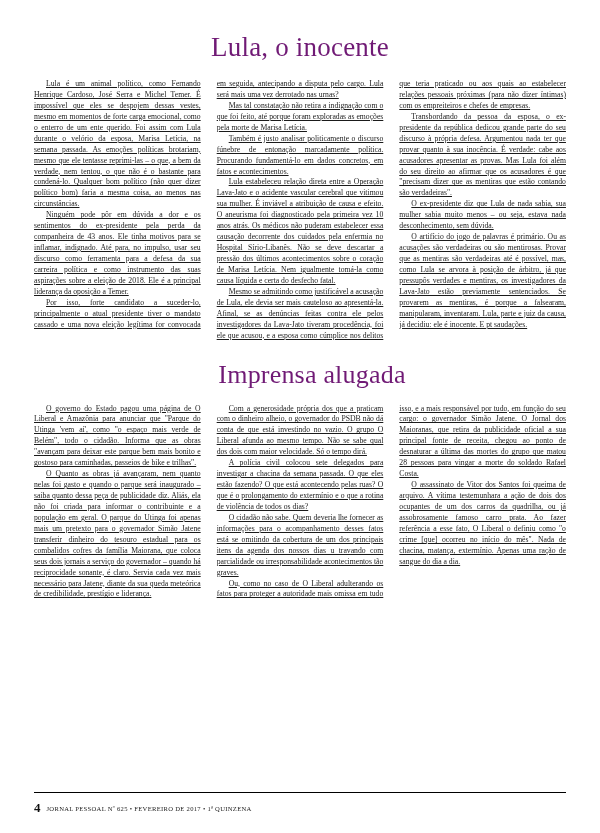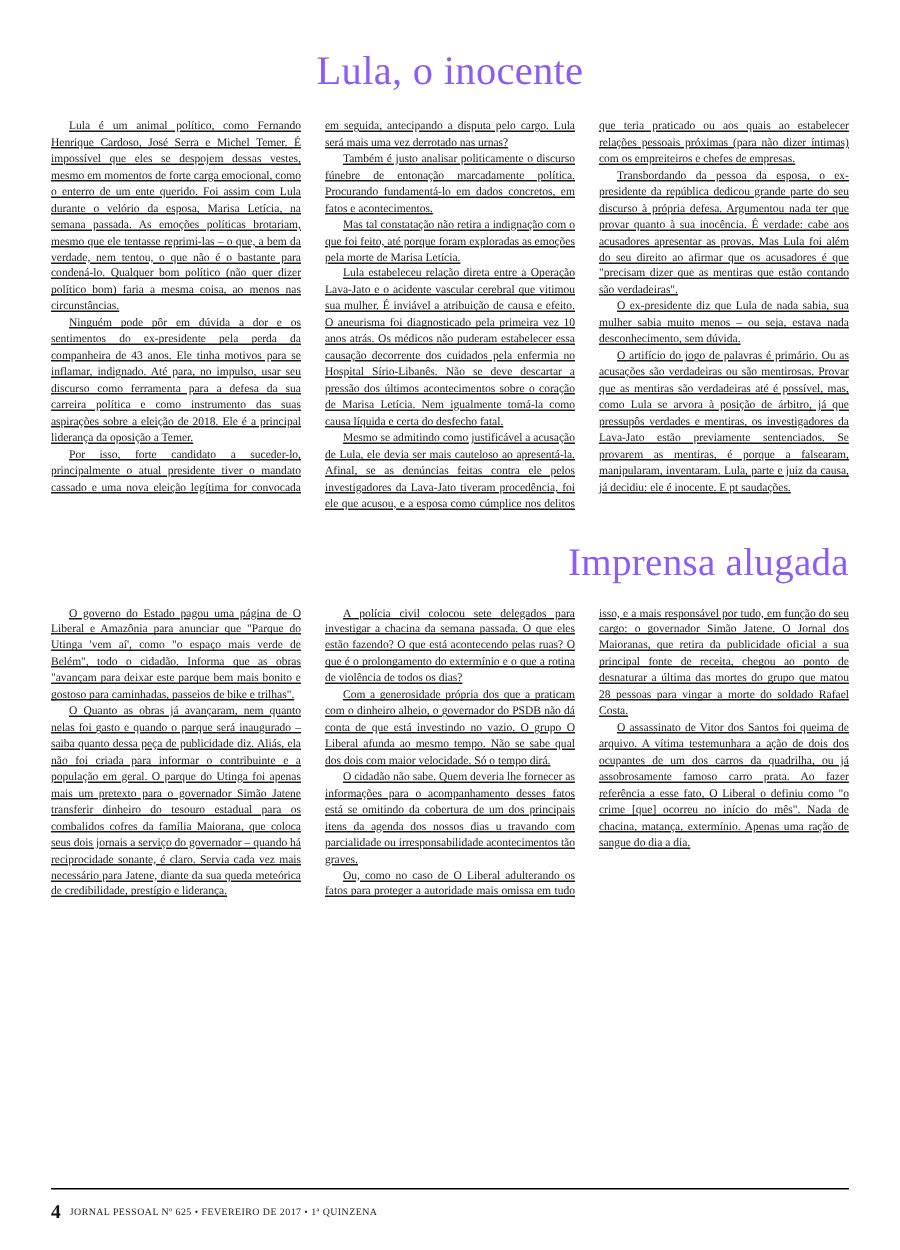--- a/index.html
+++ b/index.html
@@ -21,24 +21,24 @@
     box-sizing: border-box;
     padding: 26px 34px 0 34px;
   }
   .article-title {
     text-align: center;
     font-family: "Liberation Serif", serif;
     font-size: 27px;
     font-weight: normal;
     letter-spacing: 0.2px;
     margin: 6px 0 16px 0;
-    color: #8b5cf6;
+    color: #701a75;
   }
   .article-title.second {
-    text-align: right;
+    text-align: center;
     margin: 18px 0 14px 24px;
     font-size: 26px;
   }
   .cols {
     column-count: 3;
     column-gap: 16px;
     text-align: justify;
     font-size: 7.7px;
     line-height: 1.42;
     -webkit-hyphens: auto;
@@ -84,36 +84,36 @@
 <body>
 
 <div class="page">
 
   <h1 class="article-title">Lula, o inocente</h1>
 
   <div class="cols">
     <p class="first">Lula é um animal político, como Fernando Henrique Cardoso, José Serra e Michel Temer. É impossível que eles se despojem dessas vestes, mesmo em momentos de forte carga emocional, como o enterro de um ente querido. Foi assim com Lula durante o velório da esposa, Marisa Letícia, na semana passada. As emoções políticas brotariam, mesmo que ele tentasse reprimi-las – o que, a bem da verdade, nem tentou, o que não é o bastante para condená-lo. Qualquer bom político (não quer dizer político bom) faria a mesma coisa, ao menos nas circunstâncias.</p>
     <p>Ninguém pode pôr em dúvida a dor e os sentimentos do ex-presidente pela perda da companheira de 43 anos. Ele tinha motivos para se inflamar, indignado. Até para, no impulso, usar seu discurso como ferramenta para a defesa da sua carreira política e como instrumento das suas aspirações sobre a eleição de 2018. Ele é a principal liderança da oposição a Temer.</p>
     <p>Por isso, forte candidato a suceder-lo, principalmente o atual presidente tiver o mandato cassado e uma nova eleição legítima for convocada em seguida, antecipando a disputa pelo cargo. Lula será mais uma vez derrotado nas urnas?</p>
+    <p>Mas tal constatação não retira a indignação com o que foi feito, até porque foram exploradas as emoções pela morte de Marisa Letícia.</p>
     <p>Também é justo analisar politicamente o discurso fúnebre de entonação marcadamente política. Procurando fundamentá-lo em dados concretos, em fatos e acontecimentos.</p>
-    <p>Mas tal constatação não retira a indignação com o que foi feito, até porque foram exploradas as emoções pela morte de Marisa Letícia.</p>
     <p>Lula estabeleceu relação direta entre a Operação Lava-Jato e o acidente vascular cerebral que vitimou sua mulher. É inviável a atribuição de causa e efeito. O aneurisma foi diagnosticado pela primeira vez 10 anos atrás. Os médicos não puderam estabelecer essa causação decorrente dos cuidados pela enfermia no Hospital Sírio-Libanês. Não se deve descartar a pressão dos últimos acontecimentos sobre o coração de Marisa Letícia. Nem igualmente tomá-la como causa líquida e certa do desfecho fatal.</p>
     <p>Mesmo se admitindo como justificável a acusação de Lula, ele devia ser mais cauteloso ao apresentá-la. Afinal, se as denúncias feitas contra ele pelos investigadores da Lava-Jato tiveram procedência, foi ele que acusou, e a esposa como cúmplice nos delitos que teria praticado ou aos quais ao estabelecer relações pessoais próximas (para não dizer íntimas) com os empreiteiros e chefes de empresas.</p>
     <p>Transbordando da pessoa da esposa, o ex-presidente da república dedicou grande parte do seu discurso à própria defesa. Argumentou nada ter que provar quanto à sua inocência. É verdade: cabe aos acusadores apresentar as provas. Mas Lula foi além do seu direito ao afirmar que os acusadores é que "precisam dizer que as mentiras que estão contando são verdadeiras".</p>
     <p>O ex-presidente diz que Lula de nada sabia, sua mulher sabia muito menos – ou seja, estava nada desconhecimento, sem dúvida.</p>
     <p>O artifício do jogo de palavras é primário. Ou as acusações são verdadeiras ou são mentirosas. Provar que as mentiras são verdadeiras até é possível, mas, como Lula se arvora à posição de árbitro, já que pressupôs verdades e mentiras, os investigadores da Lava-Jato estão previamente sentenciados. Se provarem as mentiras, é porque a falsearam, manipularam, inventaram. Lula, parte e juiz da causa, já decidiu: ele é inocente. E pt saudações.</p>
   </div>
 
   <h1 class="article-title second">Imprensa alugada</h1>
 
   <div class="cols">
     <p class="first">O governo do Estado pagou uma página de O Liberal e Amazônia para anunciar que "Parque do Utinga 'vem aí', como "o espaço mais verde de Belém", todo o cidadão. Informa que as obras "avançam para deixar este parque bem mais bonito e gostoso para caminhadas, passeios de bike e trilhas".</p>
     <p>O Quanto as obras já avançaram, nem quanto nelas foi gasto e quando o parque será inaugurado – saiba quanto dessa peça de publicidade diz. Aliás, ela não foi criada para informar o contribuinte e a população em geral. O parque do Utinga foi apenas mais um pretexto para o governador Simão Jatene transferir dinheiro do tesouro estadual para os combalidos cofres da família Maiorana, que coloca seus dois jornais a serviço do governador – quando há reciprocidade sonante, é claro. Servia cada vez mais necessário para Jatene, diante da sua queda meteórica de credibilidade, prestígio e liderança.</p>
+    <p>Com a generosidade própria dos que a praticam com o dinheiro alheio, o governador do PSDB não dá conta de que está investindo no vazio. O grupo O Liberal afunda ao mesmo tempo. Não se sabe qual dos dois com maior velocidade. Só o tempo dirá.</p>
     <p>A polícia civil colocou sete delegados para investigar a chacina da semana passada. O que eles estão fazendo? O que está acontecendo pelas ruas? O que é o prolongamento do extermínio e o que a rotina de violência de todos os dias?</p>
-    <p>Com a generosidade própria dos que a praticam com o dinheiro alheio, o governador do PSDB não dá conta de que está investindo no vazio. O grupo O Liberal afunda ao mesmo tempo. Não se sabe qual dos dois com maior velocidade. Só o tempo dirá.</p>
     <p>O cidadão não sabe. Quem deveria lhe fornecer as informações para o acompanhamento desses fatos está se omitindo da cobertura de um dos principais itens da agenda dos nossos dias u travando com parcialidade ou irresponsabilidade acontecimentos tão graves.</p>
     <p>Ou, como no caso de O Liberal adulterando os fatos para proteger a autoridade mais omissa em tudo isso, e a mais responsável por tudo, em função do seu cargo: o governador Simão Jatene. O Jornal dos Maioranas, que retira da publicidade oficial a sua principal fonte de receita, chegou ao ponto de desnaturar a última das mortes do grupo que matou 28 pessoas para vingar a morte do soldado Rafael Costa.</p>
     <p>O assassinato de Vitor dos Santos foi queima de arquivo. A vítima testemunhara a ação de dois dos ocupantes de um dos carros da quadrilha, ou já assobrosamente famoso carro prata. Ao fazer referência a esse fato, O Liberal o definiu como "o crime [que] ocorreu no início do mês". Nada de chacina, matança, extermínio. Apenas uma ração de sangue do dia a dia.</p>
   </div>
 
   <div class="footer">
     <span class="folio">4</span>
     <span class="footer-text">JORNAL PESSOAL Nº 625 • FEVEREIRO DE 2017 • 1ª QUINZENA</span>
   </div>
 

